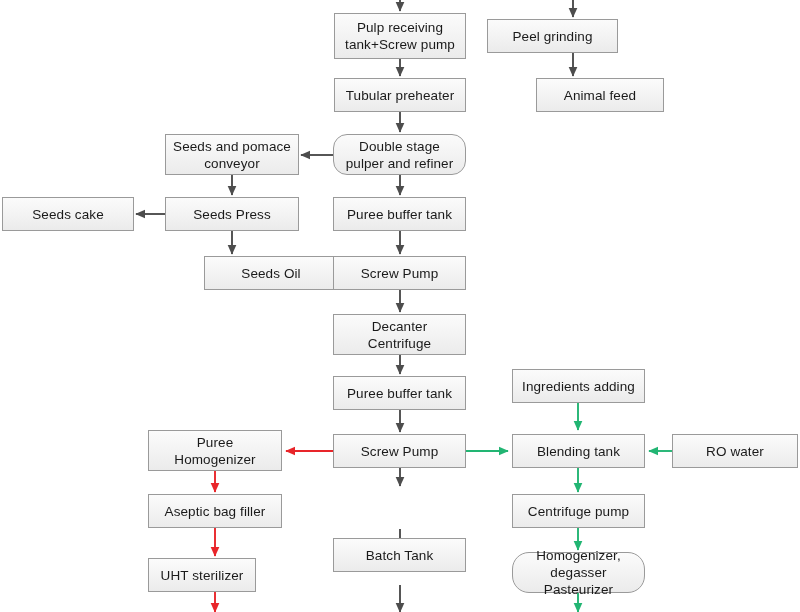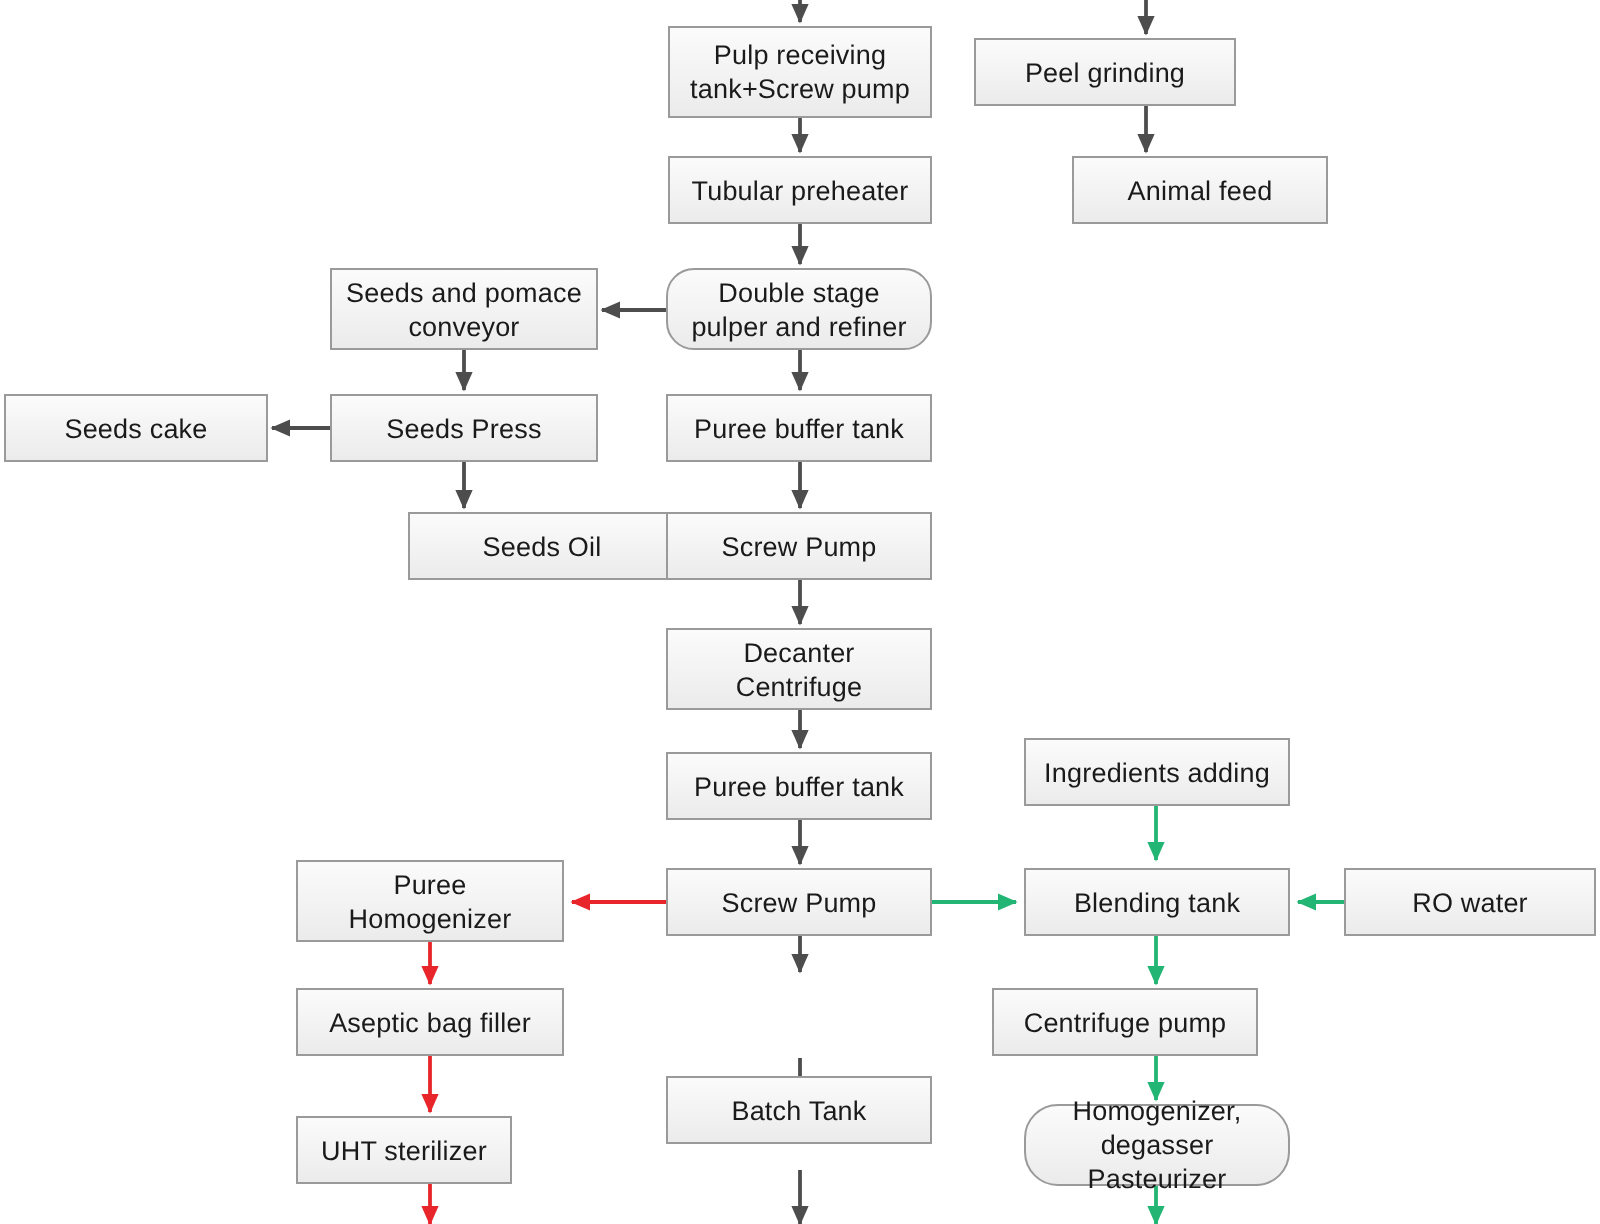--- a/index.html
+++ b/index.html
@@ -159,18 +159,18 @@
     <div class="node" style="left: 333px; top: 314px; width: 133px; height: 41px;"><span>Decanter
 Centrifuge</span></div>
     <div class="node" style="left: 512px; top: 369px; width: 133px; height: 34px;"><span>Ingredients adding</span></div>
     <div class="node" style="left: 333px; top: 376px; width: 133px; height: 34px;"><span>Puree buffer tank</span></div>
     <div class="node" style="left: 148px; top: 430px; width: 134px; height: 41px;"><span>Puree
 Homogenizer</span></div>
     <div class="node" style="left: 333px; top: 434px; width: 133px; height: 34px;"><span>Screw Pump</span></div>
     <div class="node" style="left: 512px; top: 434px; width: 133px; height: 34px;"><span>Blending tank</span></div>
     <div class="node" style="left: 672px; top: 434px; width: 126px; height: 34px;"><span>RO water</span></div>
     <div class="node" style="left: 148px; top: 494px; width: 134px; height: 34px;"><span>Aseptic bag filler</span></div>
-    <div class="node" style="left: 496px; top: 494px; width: 133px; height: 34px;"><span>Centrifuge pump</span></div>
+    <div class="node" style="left: 512px; top: 494px; width: 133px; height: 34px;"><span>Centrifuge pump</span></div>
     <div class="node" style="left: 148px; top: 558px; width: 108px; height: 34px;"><span>UHT sterilizer</span></div>
     <div class="node" style="left: 333px; top: 538px; width: 133px; height: 34px;"><span>Batch Tank</span></div>
     <div class="node" style="left: 512px; top: 552px; width: 133px; height: 41px; border-radius: 17px;"><span>Homogenizer,
 degasser Pasteurizer</span></div>
   </div>
 
 </body></html>

